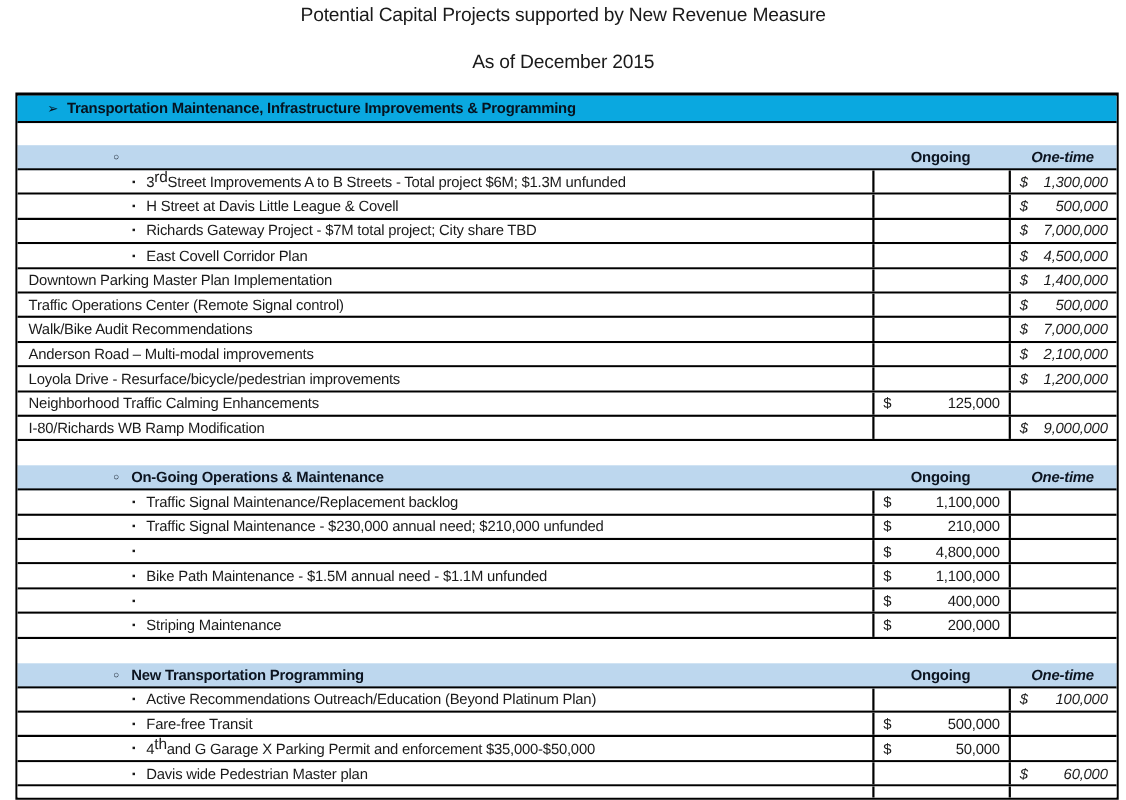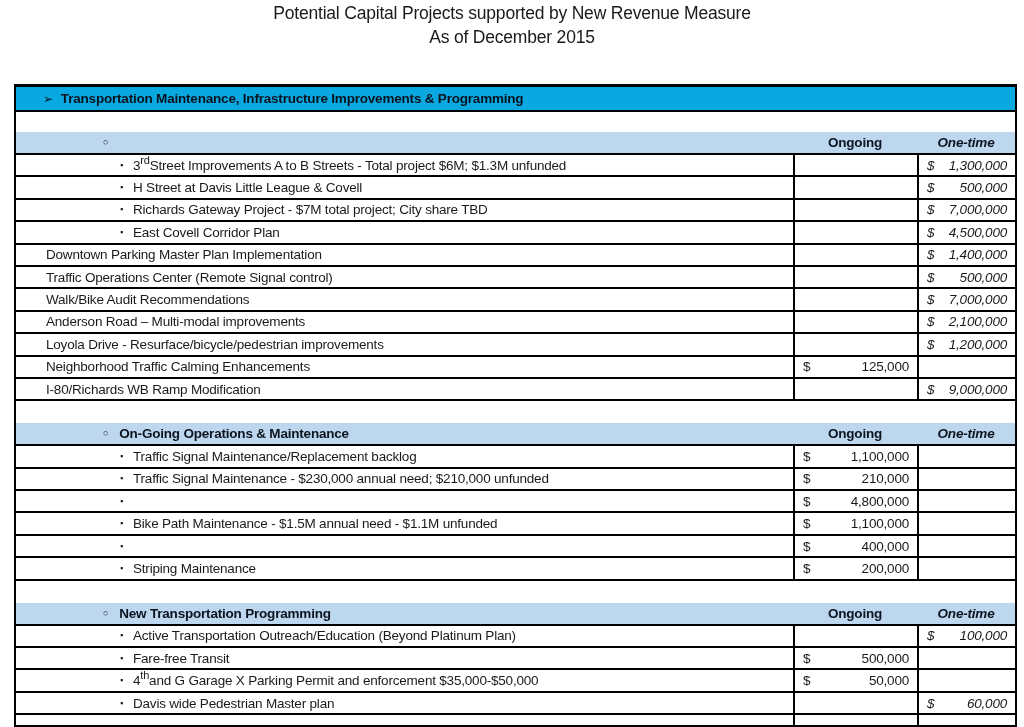--- a/index.html
+++ b/index.html
@@ -6,21 +6,21 @@
   body{
     width:1024px;height:727px;background:#ffffff;color:#1a1a1a;
     font-family:"Liberation Sans","DejaVu Sans",sans-serif;
     position:relative;overflow:hidden;
   }
   .title-line{
     position:absolute;left:0;width:100%;text-align:center;
     font-weight:normal;font-size:17.5px;letter-spacing:-0.2px;
   }
   #title1{top:3px}
-  #title2{top:27px}
+  #title2{top:46px}
 
   .tbl{
     position:absolute;left:14px;top:84px;width:1003px;height:643px;
     box-sizing:border-box;border:2px solid #000;border-top:3px solid #000;
     display:flex;flex-direction:column;background:#fff;
   }
   .row{display:flex;flex:0 0 auto;box-sizing:border-box;font-size:13.5px;letter-spacing:-0.2px;}
 
   
   .row-main{
@@ -48,24 +48,24 @@
   .cell-ongoing{width:124px;box-sizing:border-box;display:flex;align-items:center;}
   .cell-onetime{flex:1;box-sizing:border-box;display:flex;align-items:center;font-style:italic;}
   .row-sub .cell-ongoing,.row-sub .cell-onetime{justify-content:center;}
 
   
   .row-data{height:22.4px;border-bottom:2px solid #000;background:#fff;}
   .row-data .cell-ongoing,.row-data .cell-onetime,
   .row-partial .cell-ongoing,.row-partial .cell-onetime{
     border-left:2px solid #000;justify-content:space-between;padding:0 8px;
   }
-  .ind-0{padding-left:30px;}
+  .ind-0{padding-left:10px;}
   .ind-2{padding-left:104px;}
   .bullet-glyph{font-size:9px;margin-right:10px;line-height:1;}
-  .sup{font-size:11px;position:relative;top:-5px;line-height:1;}
+  .sup{font-size:14px;position:relative;top:-5px;line-height:1;}
   .cur{}
   .amt{}
 
   
   .row-partial{flex:1;border-bottom:none;background:#fff;}
 </style>
 </head>
 <body>
 
 <div class="title-line" id="title1">Potential Capital Projects supported by New Revenue Measure</div>
@@ -284,21 +284,21 @@
           <div class="cell-label">
             <span class="circle-glyph">○</span>
             <span>New Transportation Programming</span>
           </div>
           <div class="cell-ongoing">Ongoing</div>
           <div class="cell-onetime">One-time</div>
         </div>
         <div class="row row-data">
           <div class="cell-label ind-2">
             <span class="bullet-glyph">▪</span>
-            <span>Active Transportation Outreach/Education (Beyond Platinum Plan)</span>
+            <span>Active Recommendations Outreach/Education (Beyond Platinum Plan)</span>
           </div>
           <div class="cell-ongoing"></div>
           <div class="cell-onetime">
             <span class="cur">$</span>
             <span class="amt">100,000</span>
           </div>
         </div>
         <div class="row row-data">
           <div class="cell-label ind-2">
             <span class="bullet-glyph">▪</span>

